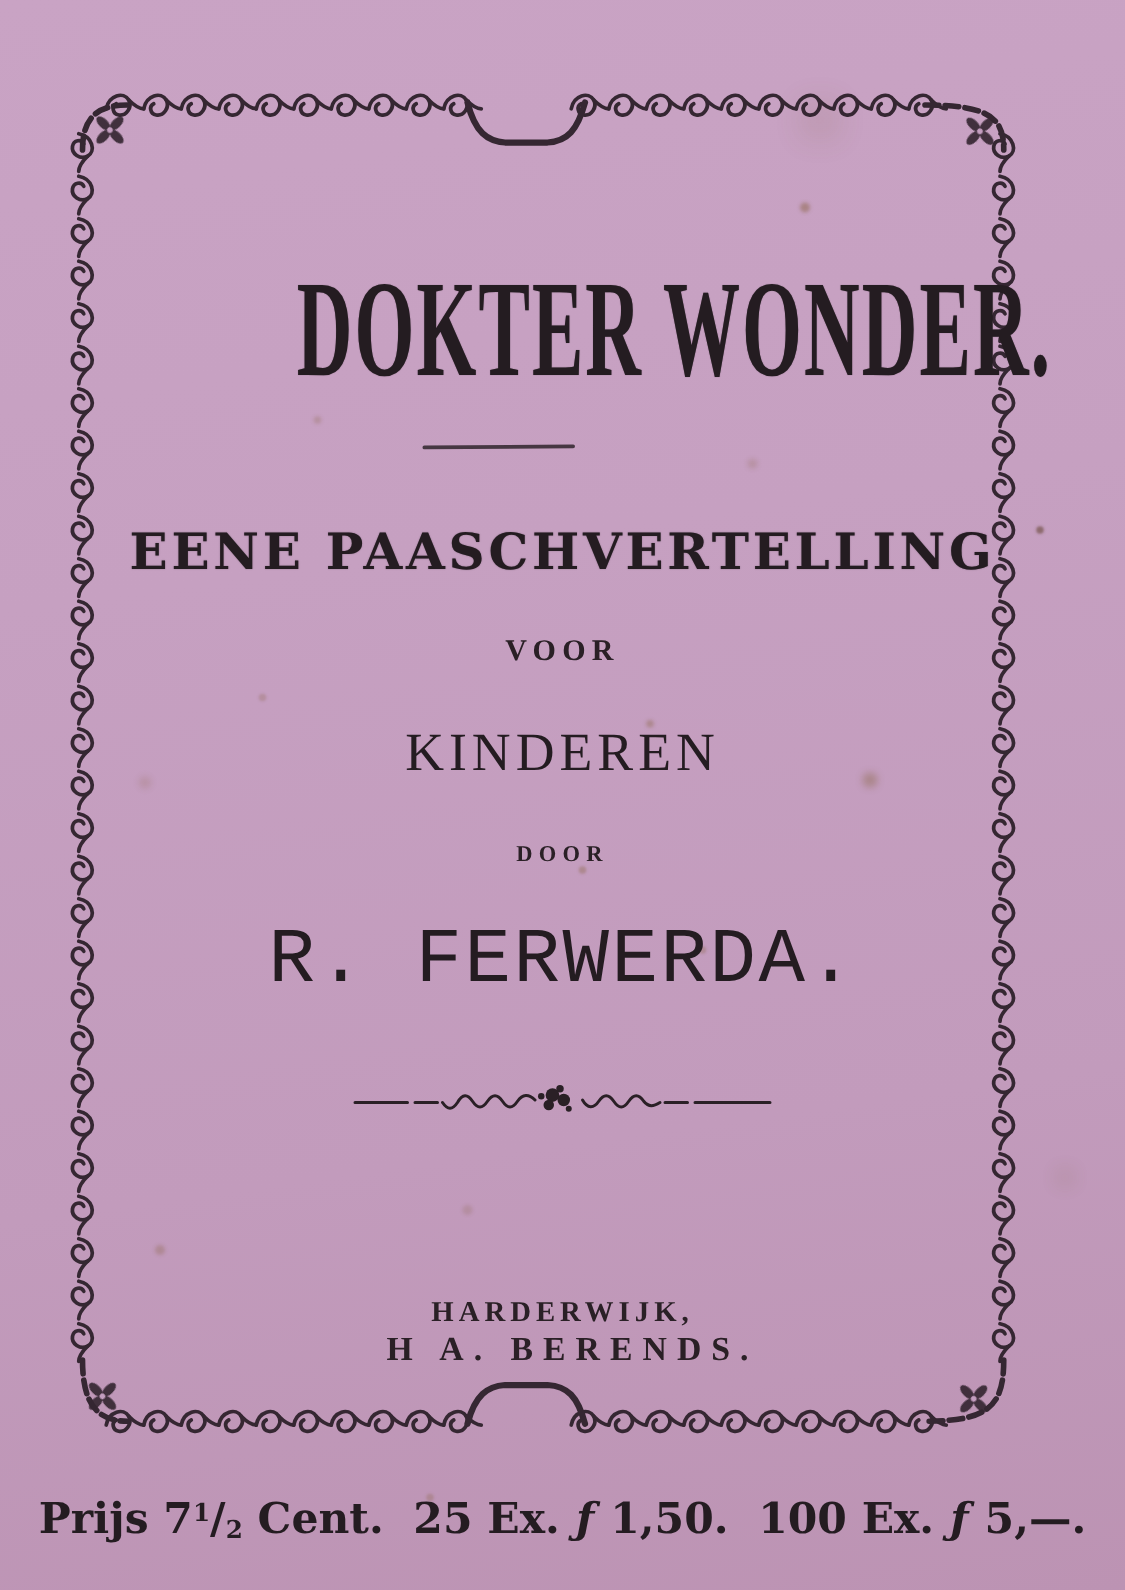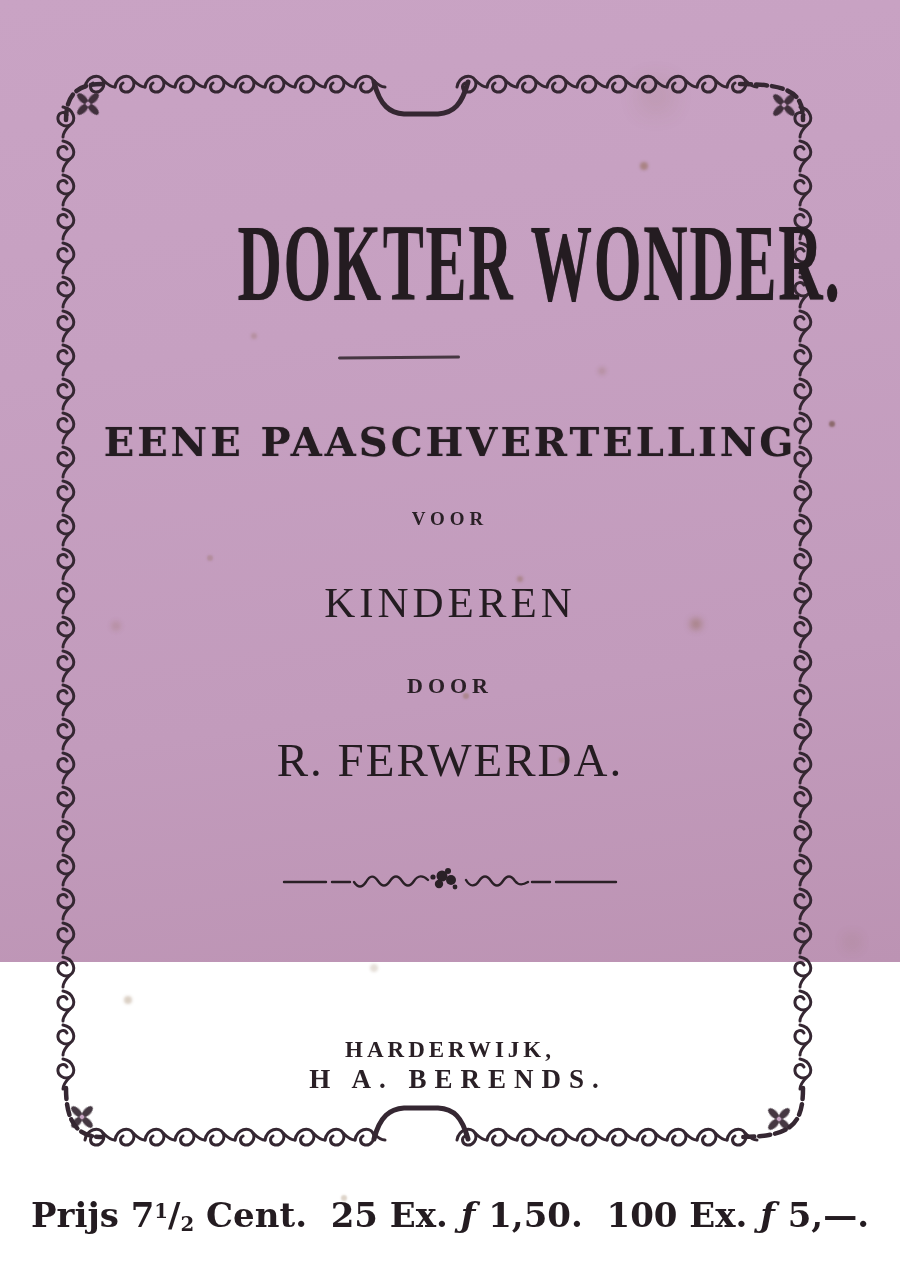--- a/index.html
+++ b/index.html
@@ -1,18 +1,18 @@
 <!DOCTYPE html>
 <html lang="nl"><head>
 <meta charset="utf-8">
 <style>
   html,body{margin:0;padding:0;}
   body{width:900px;height:1272px;overflow:hidden;font-family:"Liberation Serif",serif;}
   .page{
-    position:relative;width:900px;height:962px;
+    position:relative;width:900px;height:1272px;
     background:linear-gradient(172deg,#c9a3c4 0%,#c6a0c1 35%,#c29bbc 70%,#bc93b3 100%);
     color:#2a2026;
   }
   
   .stains{
     position:absolute;left:0;top:0;width:4px;height:4px;border-radius:50%;
     background:transparent;pointer-events:none;
     box-shadow:
       642px 164px 3px 2px rgba(132,96,58,.45),
       694px 622px 6px 4px rgba(132,96,58,.38),
@@ -33,24 +33,24 @@
   }
   .border-svg{position:absolute;left:0;top:0;}
   .line{position:absolute;left:0;right:0;text-align:center;white-space:nowrap;}
   .title{top:208px;font-size:110px;line-height:1;font-weight:700;letter-spacing:3px;color:#241c21;}
   .title .squeeze{display:inline-block;transform:scaleX(0.56);transform-origin:50% 50%;
     text-shadow:0 0 1px rgba(36,28,33,.55);}
   .title-rule{position:absolute;top:356px;left:338px;width:122px;height:3px;
     background:#2a2026;opacity:.82;transform:rotate(-.4deg);border-radius:2px;}
   .subtitle{top:418px;font-family:"DejaVu Serif",serif;font-weight:700;font-size:40px;
     letter-spacing:3px;color:#241c21;text-shadow:0 0 1px rgba(36,28,33,.5);}
-  .voor{top:508px;font-size:19px;letter-spacing:5px;font-weight:600;}
+  .voor{top:508px;font-size:24px;letter-spacing:5px;font-weight:600;}
   .kinderen{top:578px;font-size:43px;letter-spacing:4px;font-weight:500;color:#241c21;font-family:Liberation Serif, serif;}
-  .door{top:673px;font-size:22px;letter-spacing:5px;font-weight:600;font-family:Liberation Serif, serif;}
-  .author{top:733px;font-size:47px;letter-spacing:2px;font-weight:500;color:#241c21;}
+  .door{top:673px;font-size:18px;letter-spacing:5px;font-weight:600;font-family:Liberation Serif, serif;}
+  .author{top:733px;font-size:62px;letter-spacing:2px;font-weight:500;color:#241c21;font-family:Liberation Mono, monospace;}
   .divider-svg{position:absolute;top:862px;left:282px;}
   .city{top:1037px;font-size:23px;letter-spacing:4px;font-weight:600;}
   .publisher{top:1064px;font-size:27px;letter-spacing:8px;font-weight:600;margin-left:16px;}
   .price{top:1195px;font-family:"DejaVu Serif",serif;font-weight:700;font-size:34px;
     white-space:pre;color:#241c21;}
   .price sup{font-size:58%;vertical-align:baseline;position:relative;top:-0.45em;letter-spacing:0;}
   .price sub{font-size:58%;vertical-align:baseline;position:relative;top:0.18em;letter-spacing:0;}
   .florin{font-style:italic;font-family:"DejaVu Serif",serif;padding:0 1px;}
 </style>
 </head>

